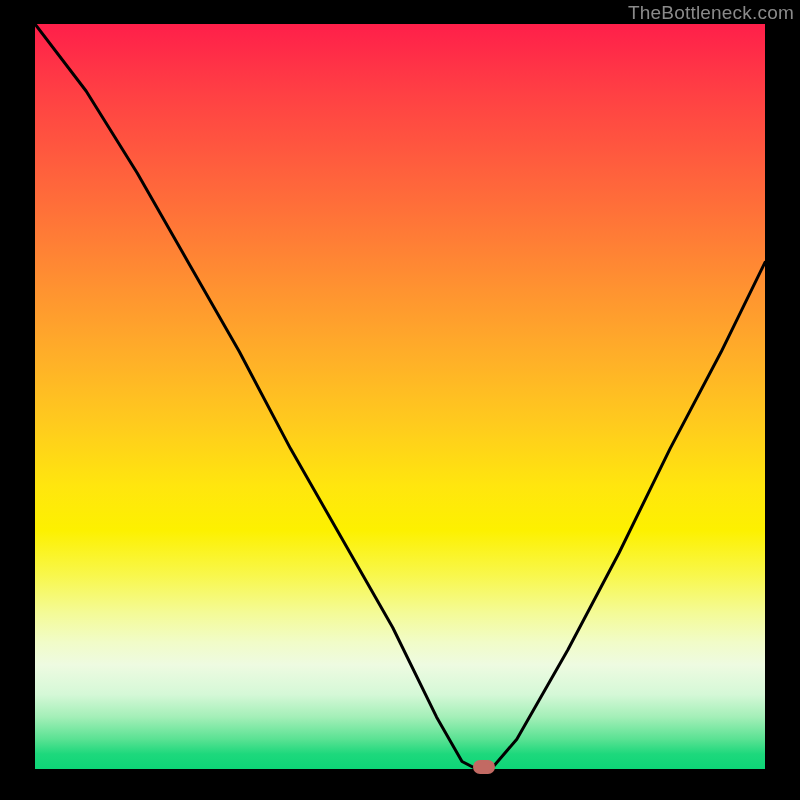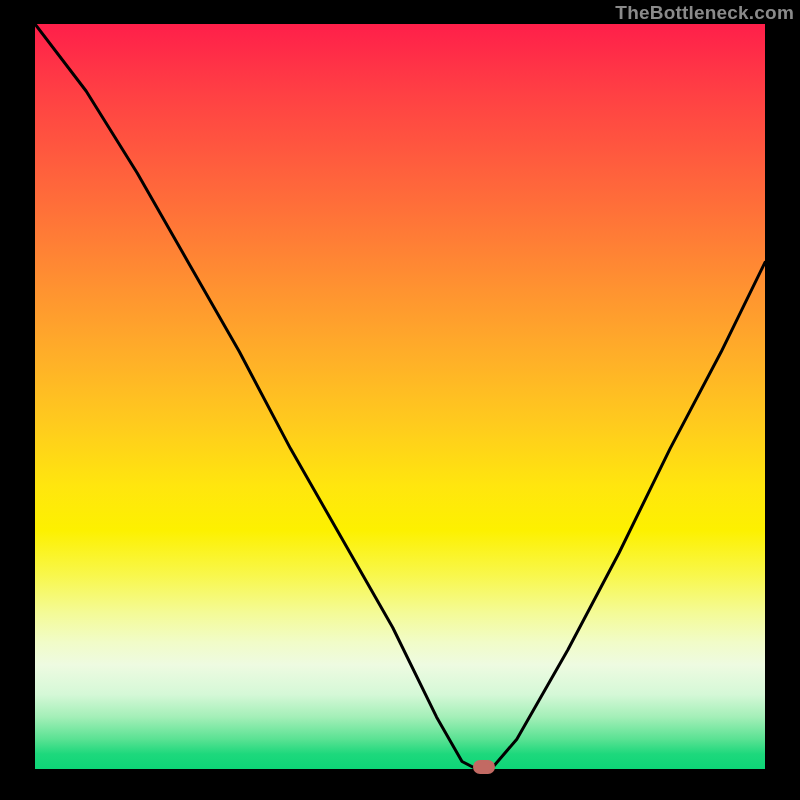--- a/index.html
+++ b/index.html
@@ -58,21 +58,21 @@
     height: 14px;
     background: #c26a63;
     border-radius: 7px;
   }
   .watermark {
     position: absolute;
     top: 2px;
     right: 6px;
     color: #8a8a8a;
     font-size: 19px;
-    font-weight: 700;
+    font-weight: 400;
     letter-spacing: 0.2px;
   }
 </style>
 </head>
 <body>
 
 <div class="frame">
   <div class="watermark">TheBottleneck.com</div>
   <div class="plot-area">
     <div class="gradient"></div>

